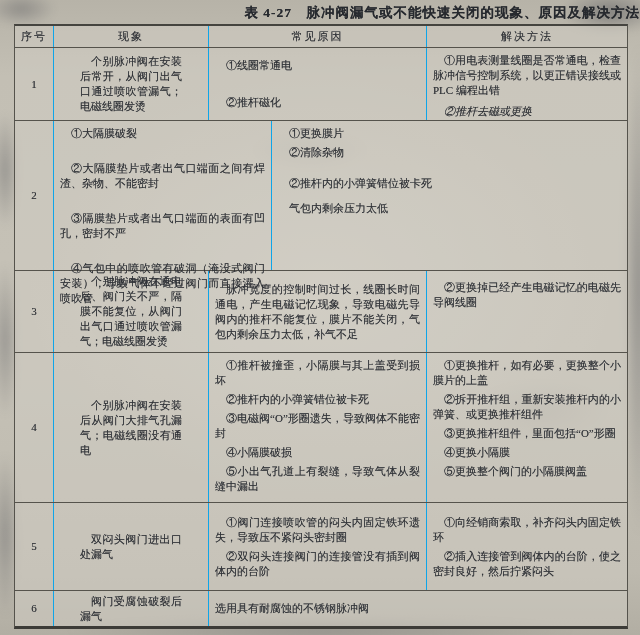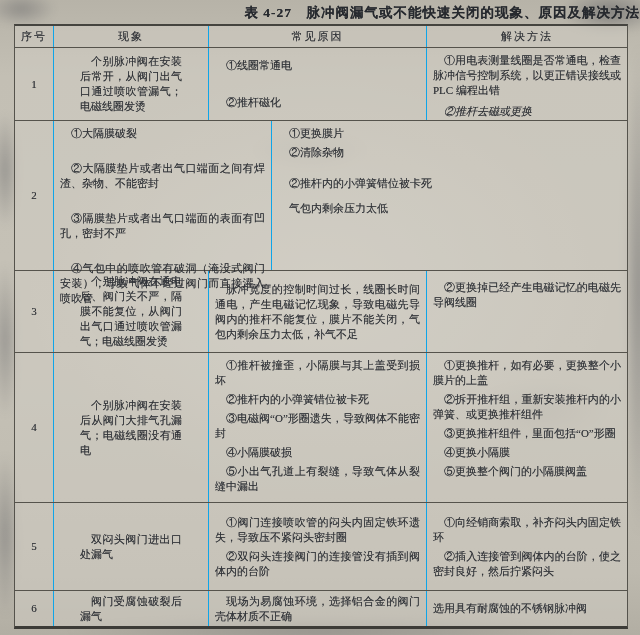--- a/index.html
+++ b/index.html
@@ -165,21 +165,18 @@
       <p>①向经销商索取，补齐闷头内固定铁环</p>
       <p class="mt4">②插入连接管到阀体内的台阶，使之密封良好，然后拧紧闷头</p>
     </div>
   </div>
 
   <div class="tr r6">
     <div class="td c-no">6</div>
     <div class="td c-ph">
       <p>阀门受腐蚀破裂后漏气</p>
     </div>
-    <div class="td c-ca v-center">
-      <p>现场为易腐蚀环境，选择铝合金的阀门壳体材质不正确</p>
-    </div>
     <div class="td c-so v-center">
       <p class="center-h">选用具有耐腐蚀的不锈钢脉冲阀</p>
     </div>
   </div>
 
 </div>
 
 </body></html>

